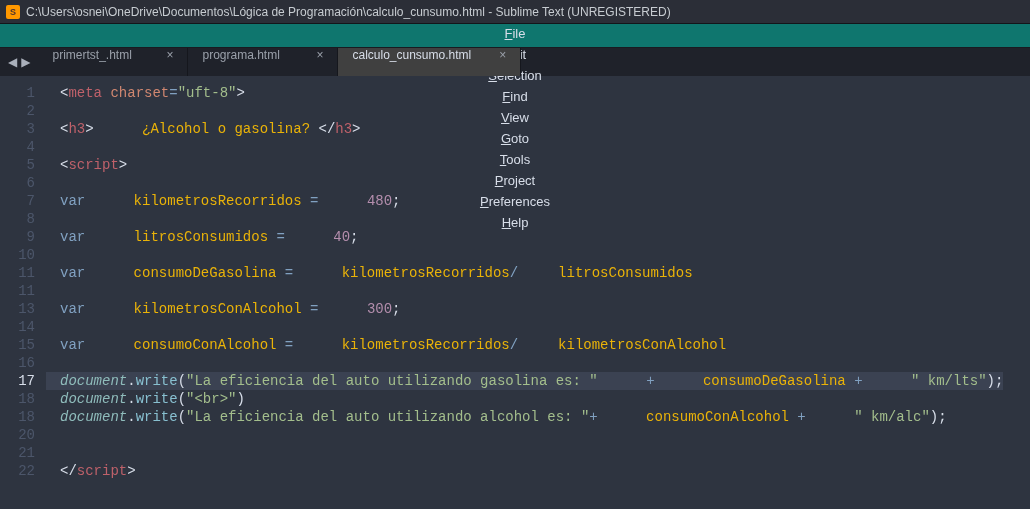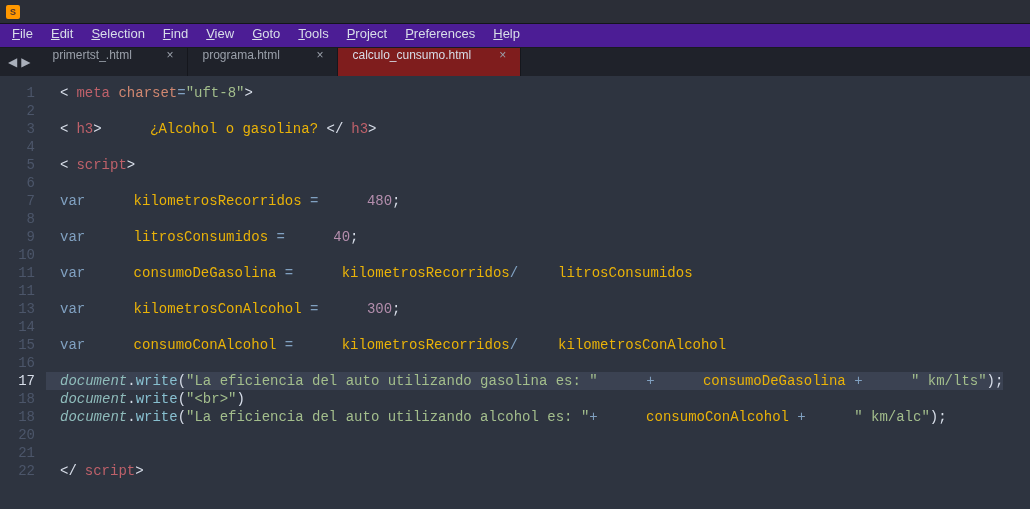--- a/index.html
+++ b/index.html
@@ -31,26 +31,27 @@
     font-weight: bold;
     margin-right: 6px;
     border-radius: 2px;
   }
   .title-bar .title-text {
     color: #c7ccd1;
     font-size: 12px;
   }
   .menu-bar {
     height: 24px;
-    background: #4c1d95;
+    background: #0f766e;
     display: flex;
-    align-items: flex-start;
+    align-items: center;
     padding: 0 4px;
     gap: 2px;
     border-bottom: 1px solid #191b21;
+    flex-direction: column;
   }
   .menu-item {
     padding: 2px 8px;
     color: #d8dee9;
     font-size: 13px;
     cursor: default;
   }
   .menu-item .ul { text-decoration: underline; }
   .tabs-row {
     height: 28px;
@@ -72,21 +73,21 @@
     padding: 0 14px;
     gap: 28px;
     color: #9aa0aa;
     font-size: 12px;
     border-right: 1px solid #15171d;
     cursor: default;
     min-width: 150px;
     justify-content: space-between;
   }
   .tab.active {
-    background: #7f1d1d;
+    background: #404040;
     color: #d8dee9;
   }
   .tab .close-x {
     color: #9aa0aa;
     font-size: 12px;
     cursor: pointer;
   }
   .editor {
     display: flex;
     height: calc(509px - 24px - 24px - 28px);
@@ -107,35 +108,36 @@
   .gutter .ln { height: 18px; }
   .gutter .ln.current { color: #d8dee9; }
   .code {
     padding: 8px 0 8px 14px;
     white-space: pre;
     position: relative;
   }
   .code-line { height: 18px; }
   .code-line.current { background: #3b4252; margin-left: -14px; padding-left: 14px; }
   .tok-punct   { color: #d8dee9; }
-  .tok-tag     { color: #bf616a; margin-left: 8px; }
+  .tok-tag     { color: #bf616a; }
   .tok-attr    { color: #d08770; text-align: right; }
   .tok-op      { color: #81a1c1; }
   .tok-string  { color: #a3be8c; }
   .tok-keyword { color: #81a1c1; }
   .tok-ident   { color: #eab308; margin-left: 40px; }
   .tok-num     { color: #b48ead; margin-top: 20px; }
   .tok-obj     { color: #8fbcbb; font-style: italic; }
   .tok-func    { color: #88c0d0; }
 </style>
 </head>
 <body>
 
 <div class="title-bar">
   <span class="app-icon">S</span>
+  <span class="title-text">C:\Users\osnei\OneDrive\Documentos\Lógica de Programación\calculo_cunsumo.html - Sublime Text (UNREGISTERED)</span>
 </div>
 
 <div class="menu-bar" id="menu-bar">
     <div class="menu-item"><span class="ul">F</span>ile</div>
     <div class="menu-item"><span class="ul">E</span>dit</div>
     <div class="menu-item"><span class="ul">S</span>election</div>
     <div class="menu-item"><span class="ul">F</span>ind</div>
     <div class="menu-item"><span class="ul">V</span>iew</div>
     <div class="menu-item"><span class="ul">G</span>oto</div>
     <div class="menu-item"><span class="ul">T</span>ools</div>

